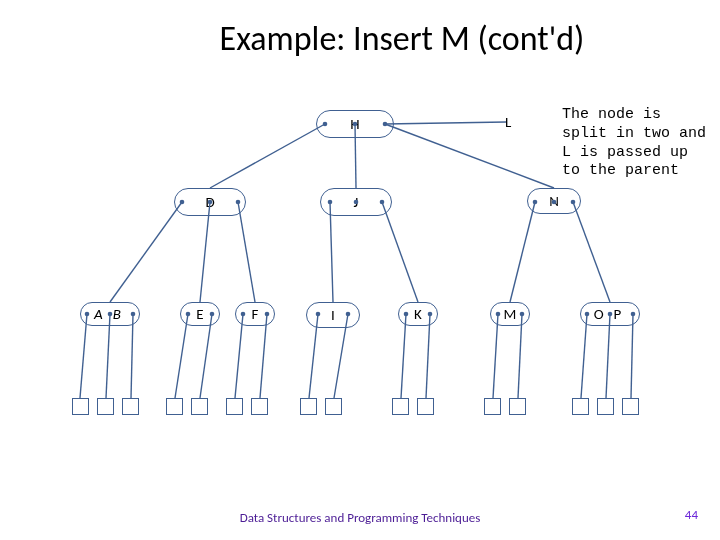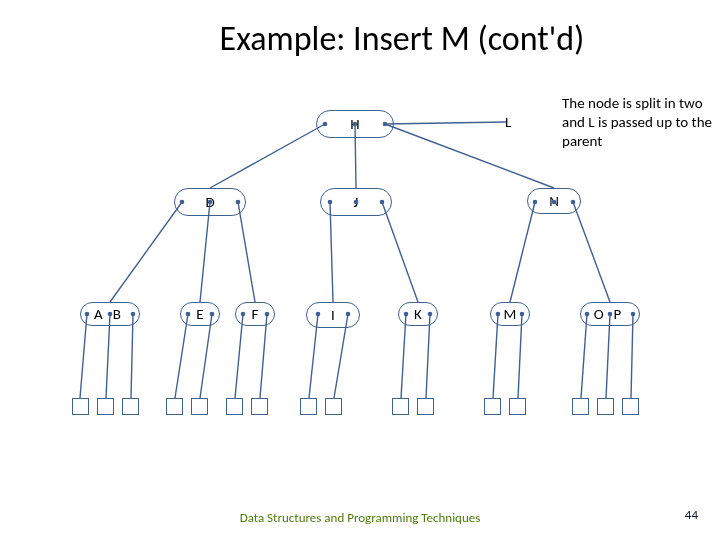--- a/index.html
+++ b/index.html
@@ -70,64 +70,64 @@
   .dot {
     fill: #406091;
   }
   .footer {
     position: absolute;
     bottom: 14px;
     left: 0;
     width: 720px;
     text-align: center;
     font-size: 13px;
-    color: #4d7c0f;
+    color: #4c1d95;
     line-height: 1.2;
   }
   .pagenum {
     position: absolute;
     bottom: 18px;
     right: 22px;
     font-size: 13px;
-    color: #0f172a;
+    color: #6d28d9;
   }
   .floating-label {
     position: absolute;
     font-size: 15px;
     color: #000;
   }
 </style>
 </head>
 <body>
 
 <div class="slide">
 
   <div class="title">Example: Insert M (cont'd)</div>
 
   <div class="floating-label" style="left:505px; top:113px;">L</div>
 
-  <div class="annotation" style="left:562px; top:94px; width:150px;">
+  <div class="annotation" style="left:562px; top:106px; width:150px;font-family:Liberation Mono, monospace;">
     <span>The node is split in two and L is passed up to the parent</span>
   </div>
 
   <div class="node wide1" style="left:316px; top:110px;">
     <span>H</span>
   </div>
 
   <div class="node wide1b" style="left:174px; top:188px;">
     <span>D</span>
   </div>
   <div class="node wide1b" style="left:320px; top:188px;">
     <span>J</span>
   </div>
   <div class="node med" style="left:527px; top:188px;">
     <span>N</span>
   </div>
 
-  <div class="node two" style="left:80px; top:302px;">
+  <div class="node two" style="left:80px; top:302px;font-style:italic;">
     <span>AB</span>
   </div>
   <div class="node small" style="left:180px; top:302px;">
     <span>E</span>
   </div>
   <div class="node small" style="left:235px; top:302px;">
     <span>F</span>
   </div>
   <div class="node med" style="left:306px; top:302px;">
     <span>I</span>

